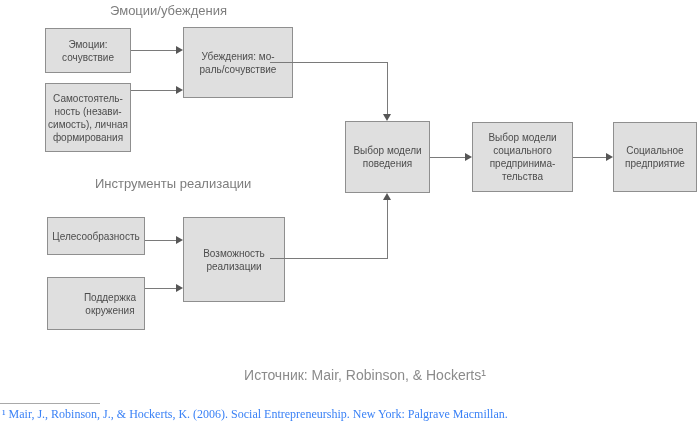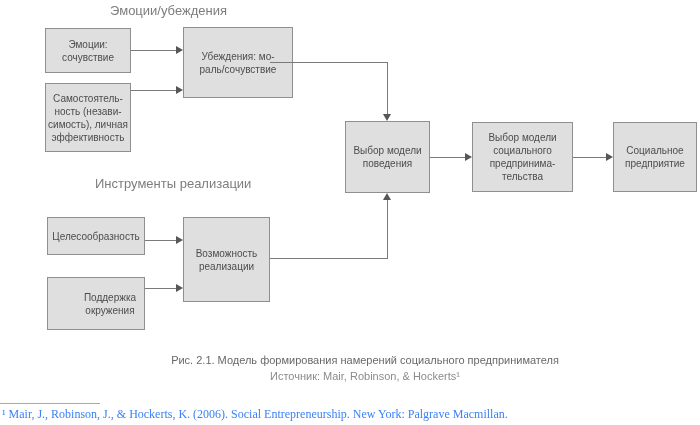--- a/index.html
+++ b/index.html
@@ -62,22 +62,22 @@
     position: absolute;
     left: 30px; right: 0; top: 353px;
     text-align: center;
   }
   .caption-title {
     font-size: 11px;
     line-height: 14px;
     color: var(--caption-text, #686868);
   }
   .caption-source {
-    margin-top: 3px;
-    font-size: 11px;
+    margin-top: 16px;
+    font-size: 14px;
     line-height: 12px;
     color: var(--caption-source-text, #8b8b8b);
   }
 
   .footnote-rule {
     position: absolute;
     left: 0; top: 403px;
     width: 100px; height: 1px;
     background: #a9a9a9;
   }
@@ -101,38 +101,38 @@
 
   <div class="node" style="left:45px; top:28px; width:86px; height:45px;">
     <span class="node-label">Эмоции:
 сочувствие</span>
   </div>
 
   <div class="node" style="left:45px; top:83px; width:86px; height:69px;">
     <span class="node-label">Самостоятель-
 ность (незави-
 симость), личная
-эффективность</span>
+формирования</span>
   </div>
 
   <div class="node" style="left:183px; top:27px; width:110px; height:71px;">
     <span class="node-label">Убеждения: мо-
 раль/сочувствие</span>
   </div>
 
   <div class="node" style="left:47px; top:217px; width:98px; height:38px;">
     <span class="node-label">Целесообразность</span>
   </div>
 
   <div class="node" style="left:47px; top:277px; width:98px; height:53px;padding-left:28px;">
     <span class="node-label">Поддержка
 окружения</span>
   </div>
 
-  <div class="node" style="left:183px; top:217px; width:87px; height:85px;">
+  <div class="node" style="left:183px; top:217px; width:102px; height:85px;">
     <span class="node-label">Возможность
 реализации</span>
   </div>
 
   <div class="node" style="left:345px; top:121px; width:85px; height:72px;">
     <span class="node-label">Выбор модели
 поведения</span>
   </div>
 
   <div class="node" style="left:472px; top:122px; width:101px; height:70px;">
@@ -183,20 +183,19 @@
     <div class="hline" style="left:430px; top:157px; width:35px;"></div>
     <div class="tri tri-r" style="left:465px; top:153px;"></div>
   </div>
 
   <div>
     <div class="hline" style="left:573px; top:157px; width:33px;"></div>
     <div class="tri tri-r" style="left:606px; top:153px;"></div>
   </div>
 
   <div class="caption">
-    <div class="caption-title">Рис. 2.1. Модель формирования намерений социального предпринимателя</div>
     <div class="caption-source">Источник: Mair, Robinson, &amp; Hockerts¹</div>
   </div>
 
   <div class="footnote-rule"></div>
   <div class="footnote-text">¹ Mair, J., Robinson, J., &amp; Hockerts, K. (2006). Social Entrepreneurship. New York: Palgrave Macmillan.</div>
 
 </div>
 
 </body></html>

